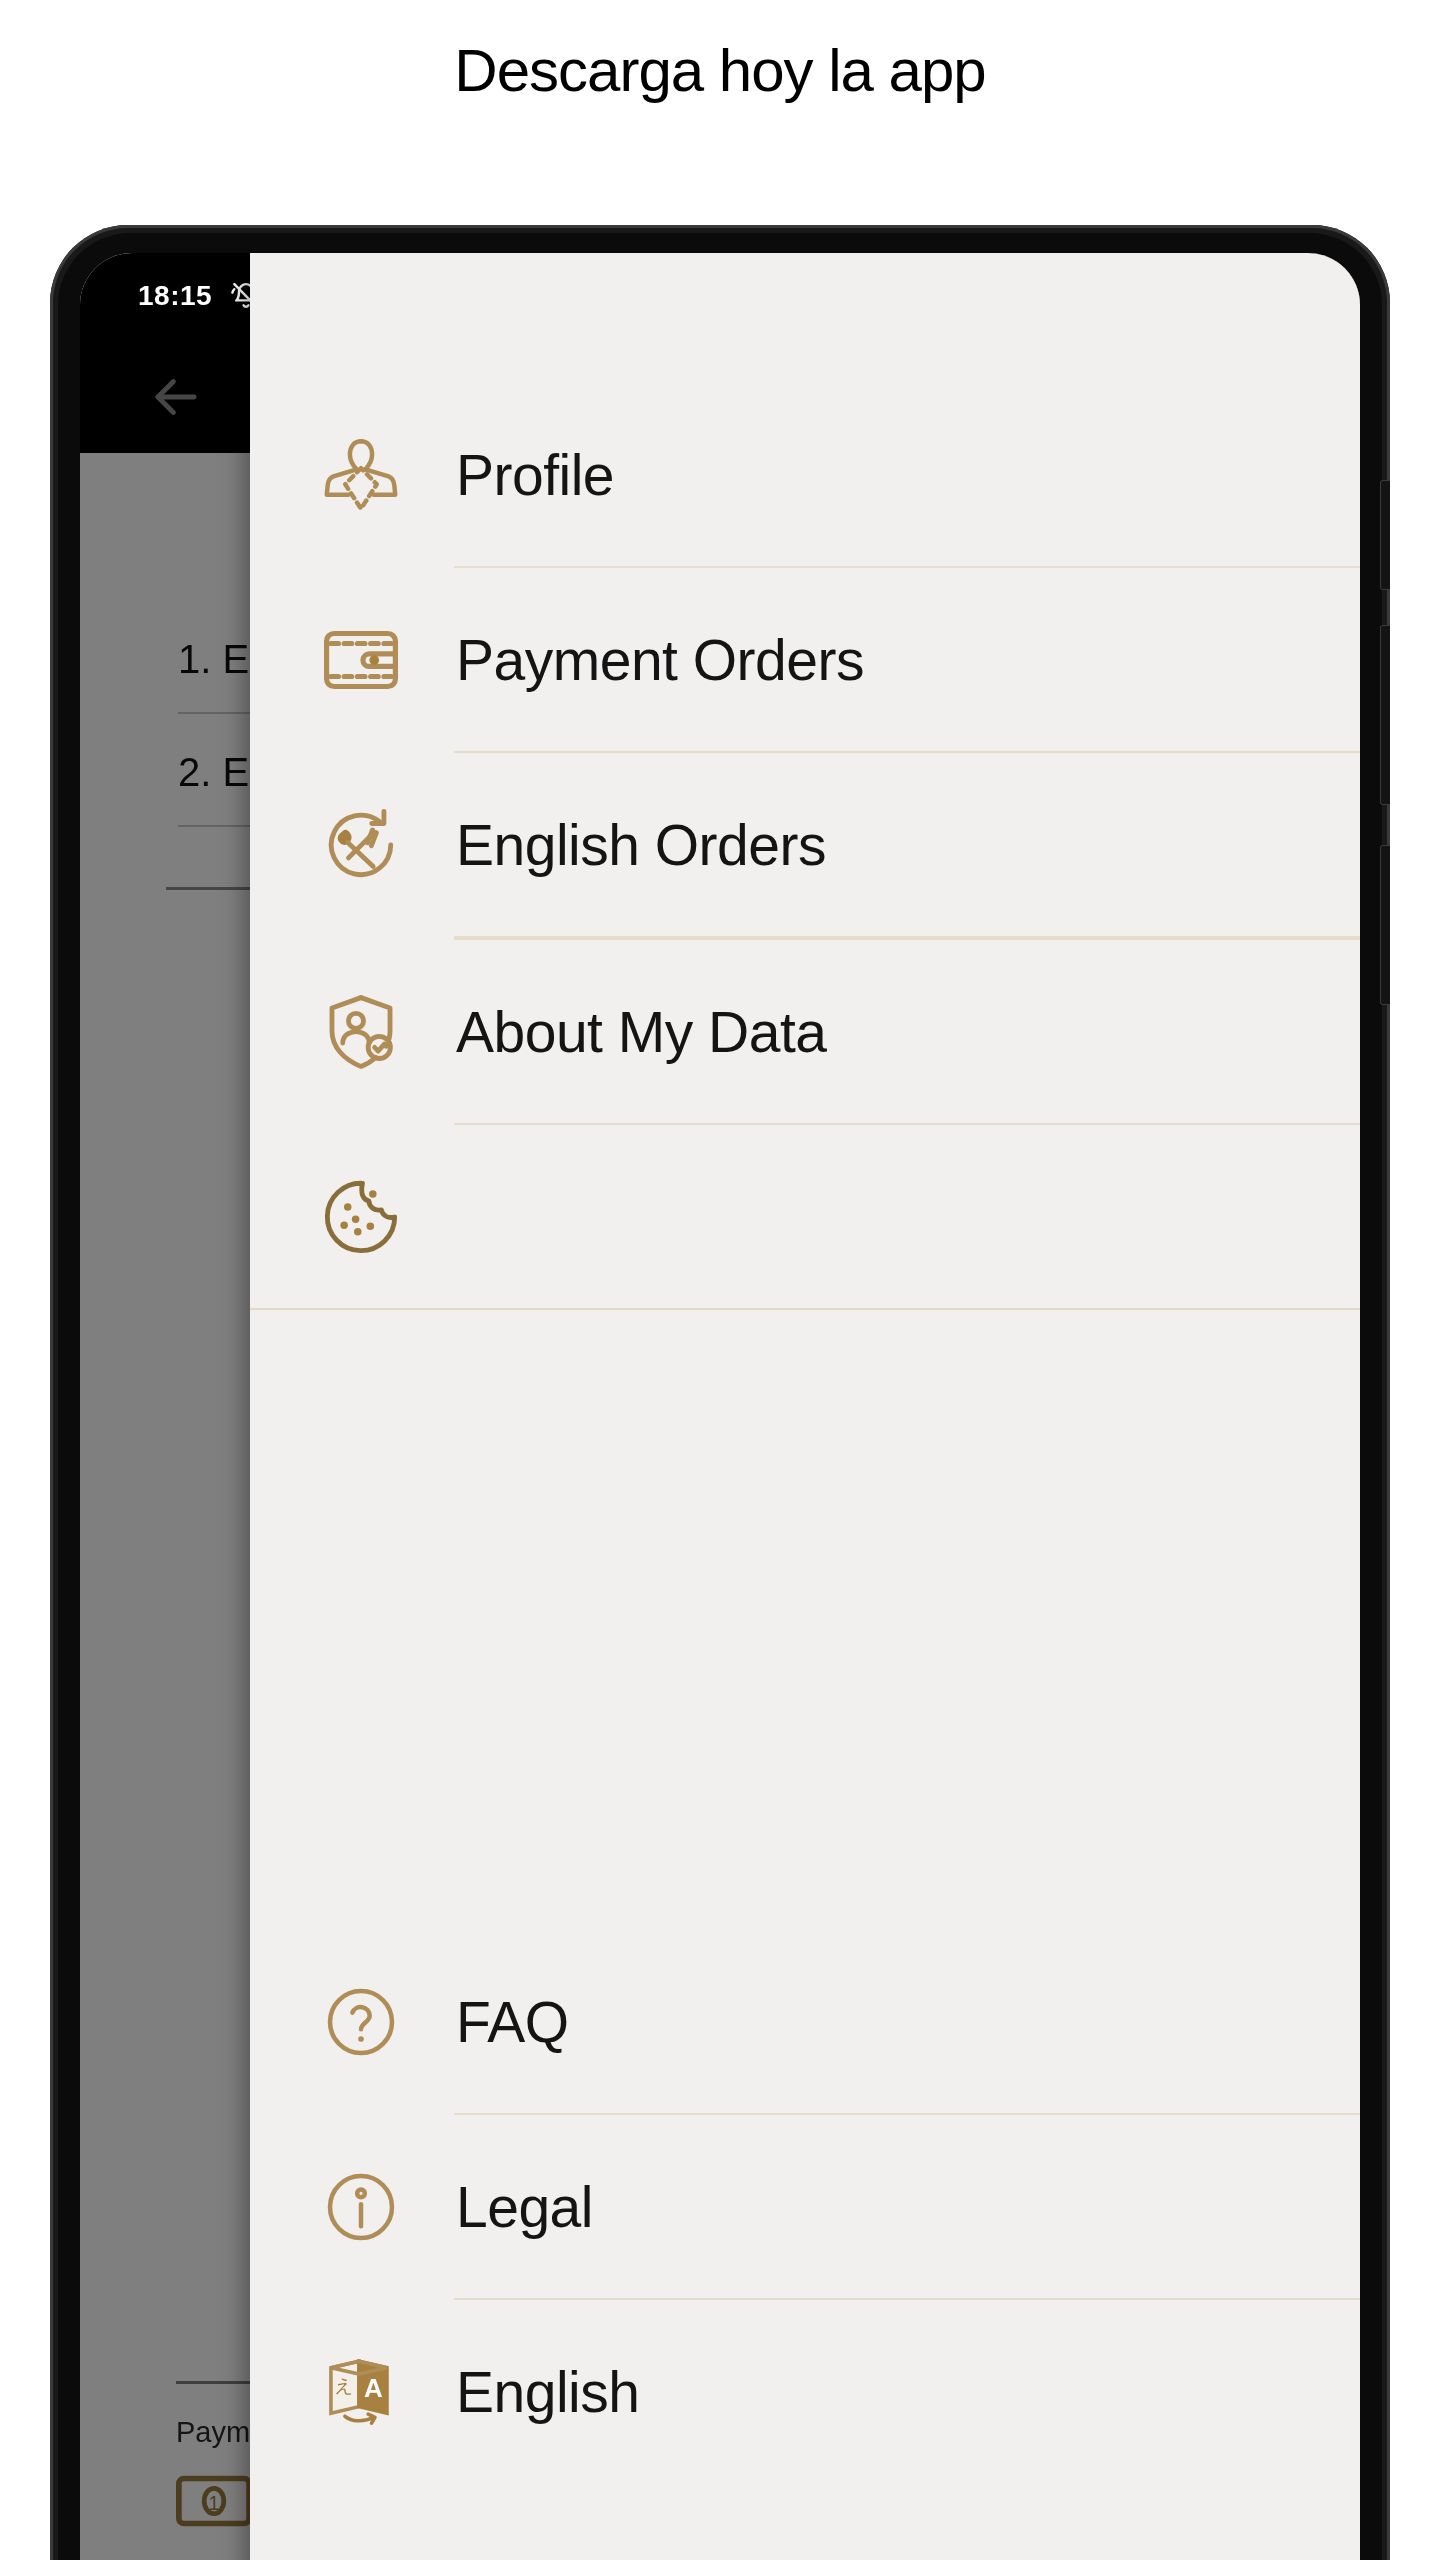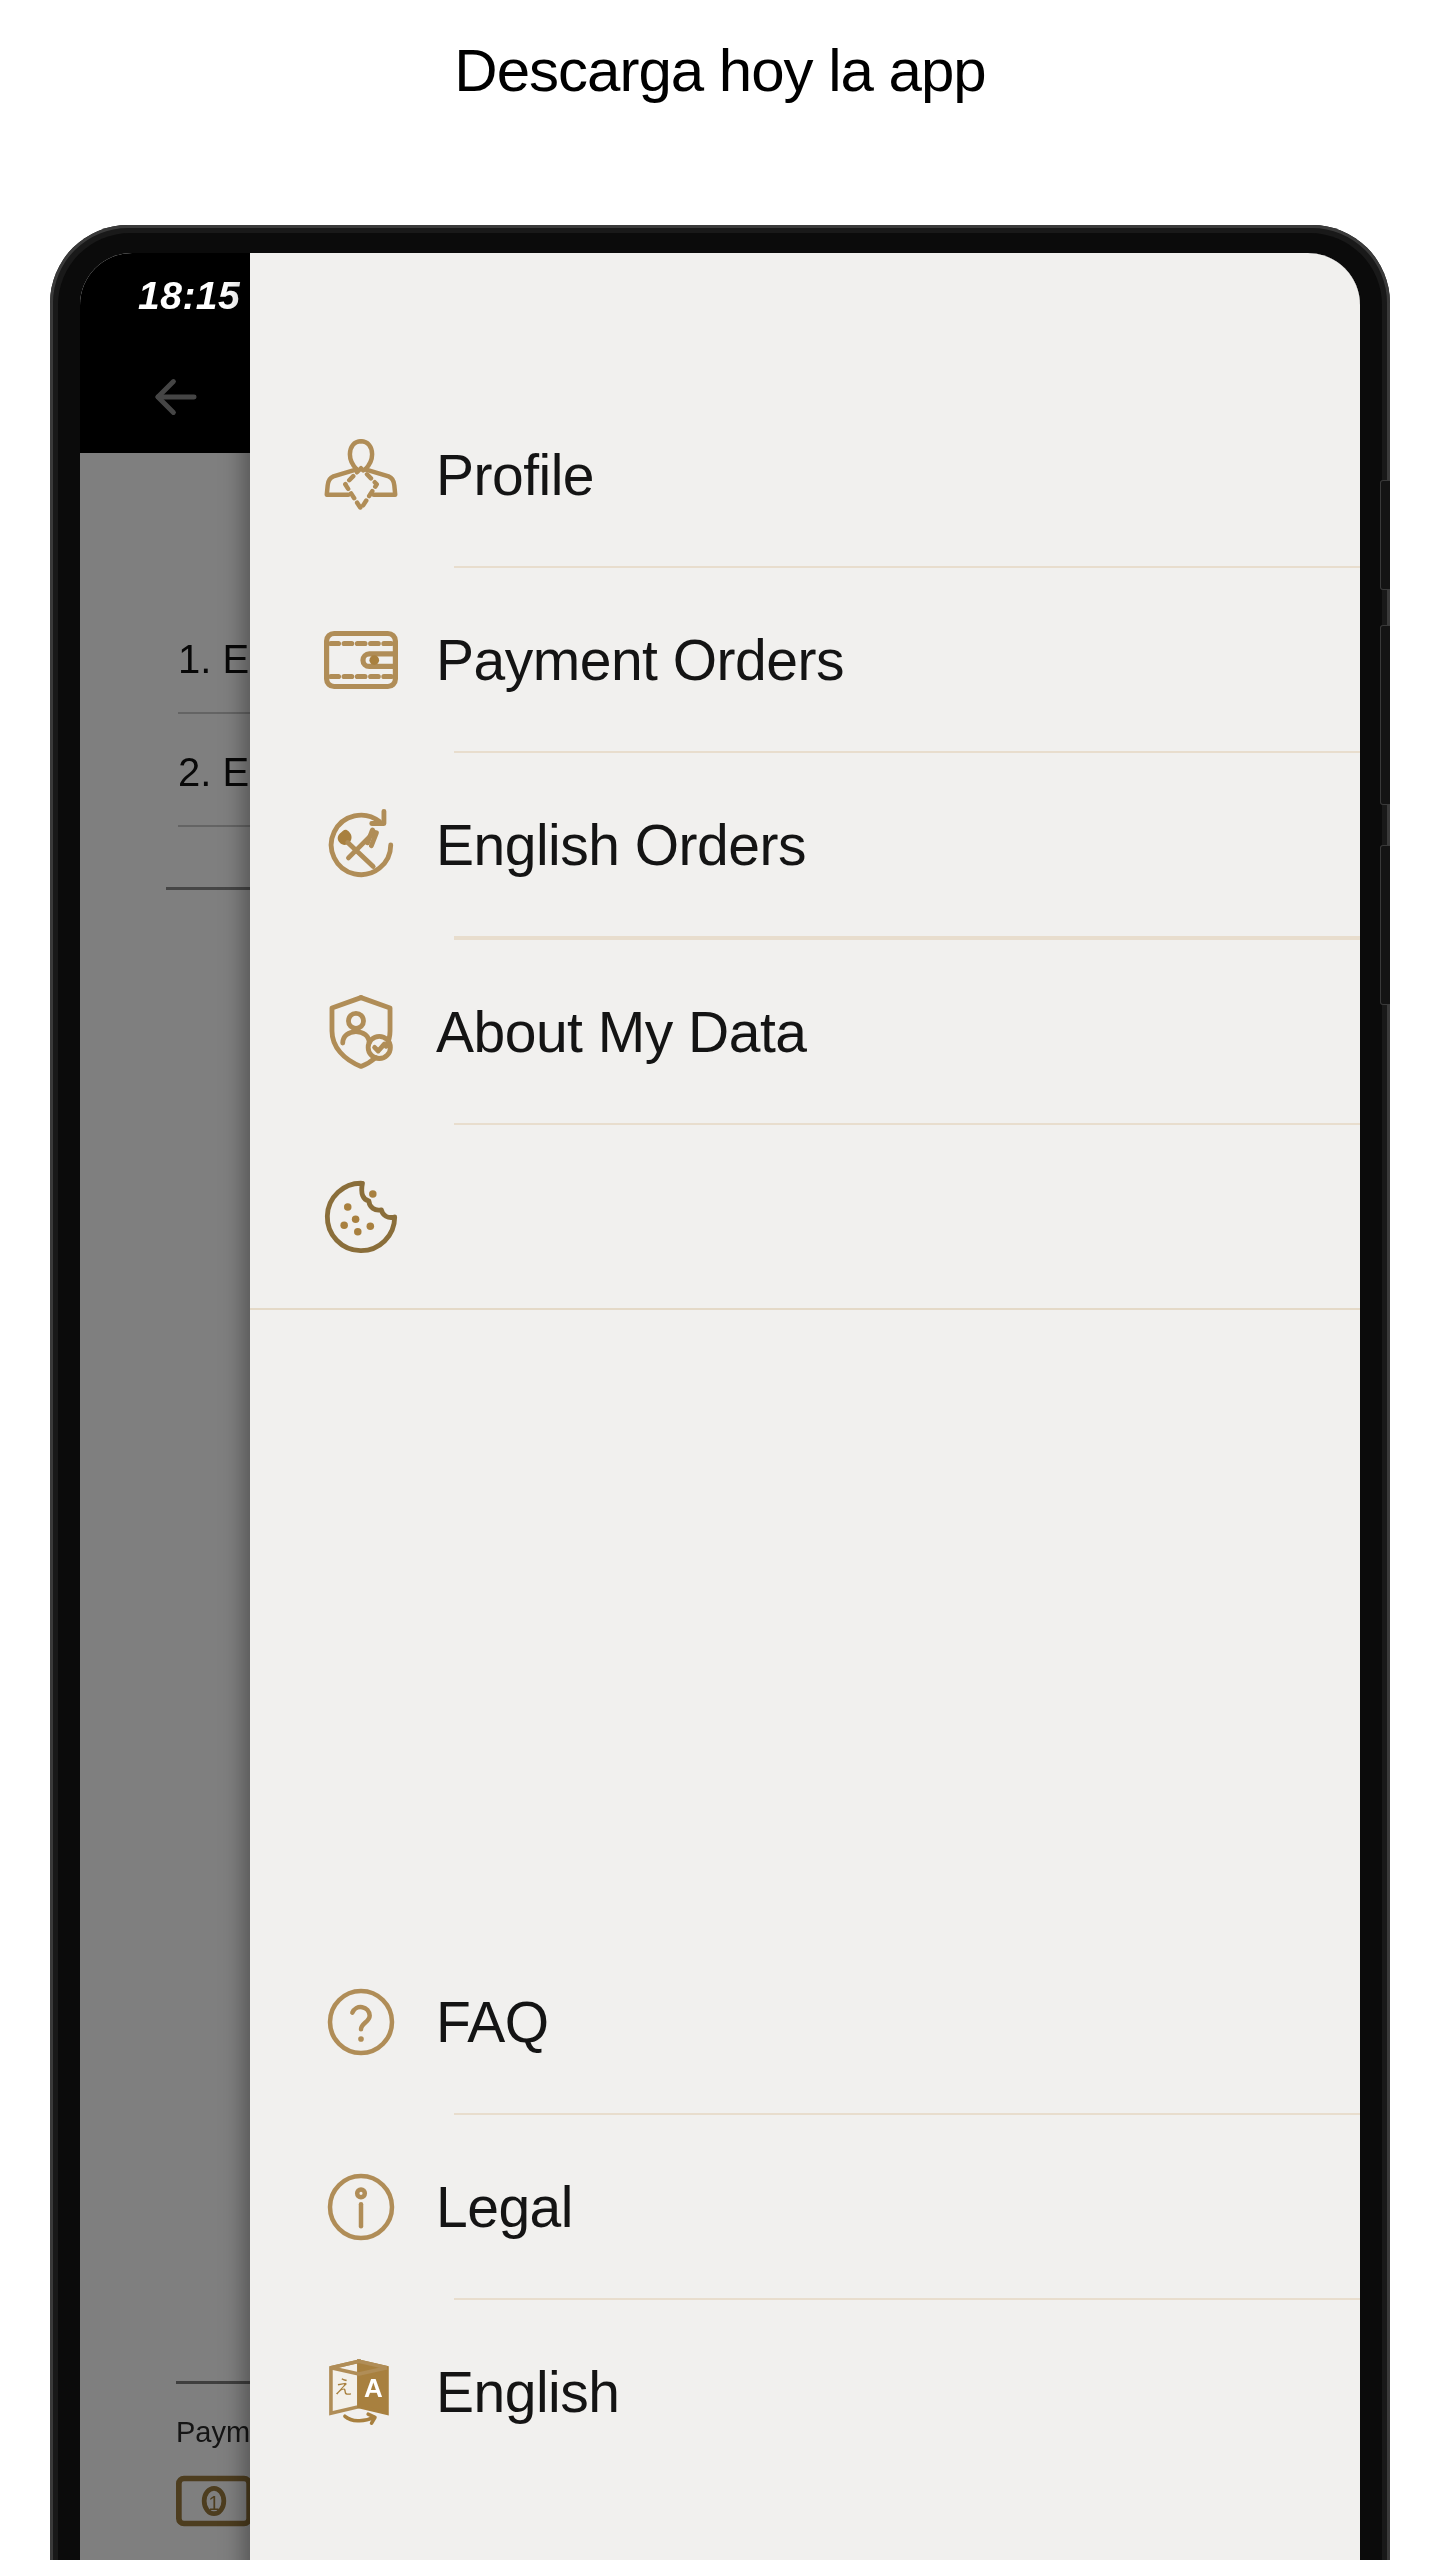--- a/index.html
+++ b/index.html
@@ -36,21 +36,21 @@
   .btn-v2{ top:400px; height:180px; }
   .btn-v3{ top:620px; height:160px; }
 
   
   .statusbar{
     position:absolute; left:0; top:0; width:1280px; height:85px;
     background:#000; color:#fff;
     display:flex; align-items:center; z-index:6;
   }
   .sb-left{ display:flex; align-items:center; gap:17px; margin-left:58px; }
-  .sb-time{ font-size:39px; font-weight:bold; letter-spacing:0.5px;font-style:italic; }
+  .sb-time{ font-size:28px; font-weight:bold; letter-spacing:0.5px; }
   .sb-right{ position:absolute; right:40px; display:flex; align-items:center; gap:16px; }
   .sb-batt-pct{ font-size:33px; font-weight:bold; }
   .sb-pct-sign{ font-size:19px; font-weight:bold; margin-left:-9px; position:relative; top:7px;}
 
   
   .notch{
     position:absolute; left:50%; transform:translateX(-50%); top:0;
     width:520px; height:100px; background:#000;
     border-radius:0 0 44px 44px; z-index:7;
   }
@@ -102,21 +102,21 @@
     position:absolute; left:170px; top:0; width:1110px; height:2372px;
     background:#f1f0ee; z-index:8; overflow:hidden;
     box-shadow:-6px 0 22px rgba(0,0,0,.35);
   }
   .drawer-pad-top{ height:130px; }
   .menu-item{
     display:flex; align-items:center; height:183px;
     padding-left:56px; cursor:pointer;
   }
   .menu-icon{ width:110px; flex:0 0 110px; display:flex; align-items:center; justify-content:center; }
-  .menu-label{ font-size:57px; color:#141414; margin-left:20px; letter-spacing:-0.5px; }
+  .menu-label{ font-size:57px; color:#141414; margin-left:40px; letter-spacing:-0.5px; }
   .menu-div{ height:2px; background:#e8ddcd; margin-left:204px; }
   .menu-div.full{ margin-left:0; background:#e4d9c7; }
 
   .spacer{ height:310px; }
 
   svg{ display:block; }
 </style>
 </head>
 <body>
 

